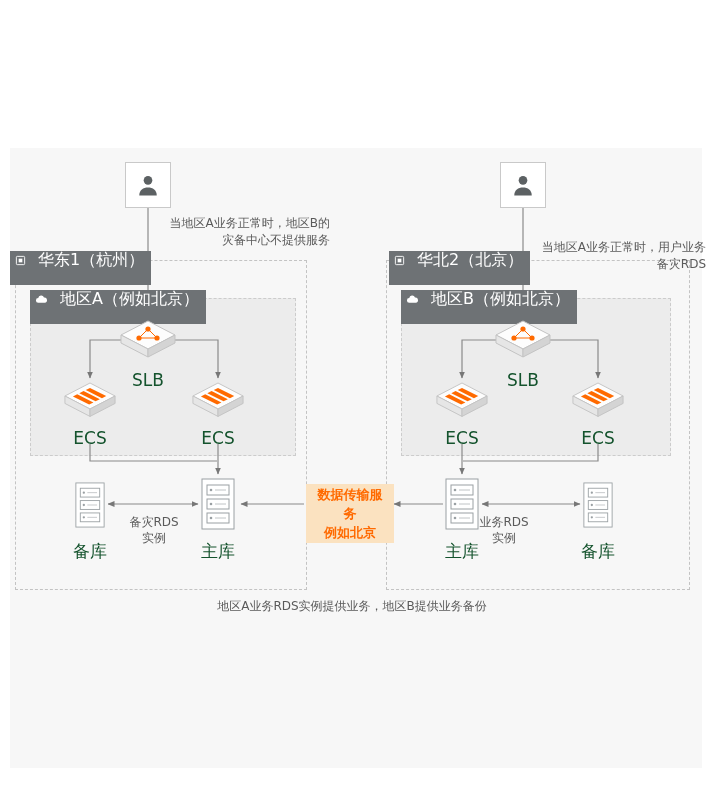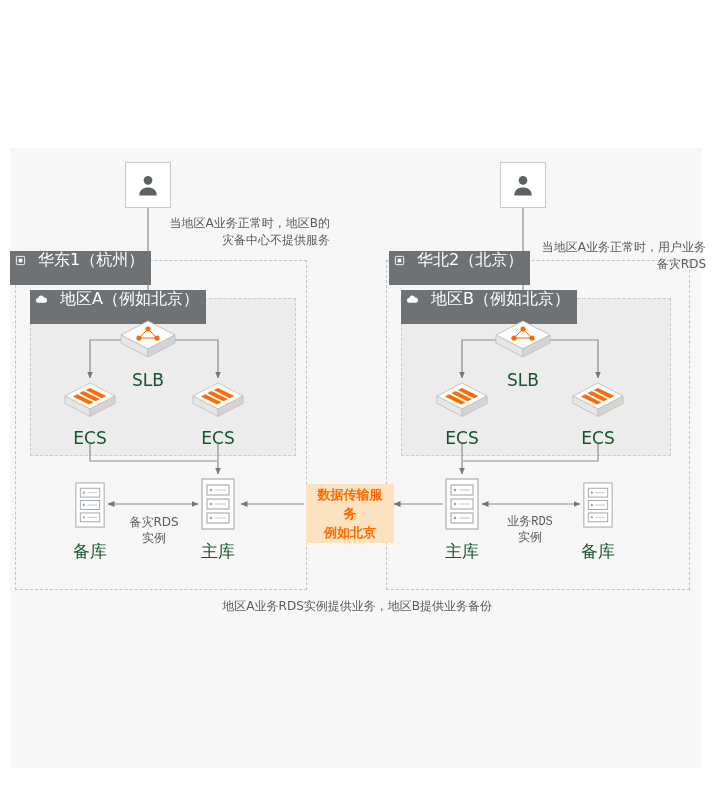--- a/index.html
+++ b/index.html
@@ -12,21 +12,21 @@
   .note{position:absolute;font-size:12px;color:#5a5a5a;text-align:right;line-height:17px;}
   .zone-box{position:absolute;border:1px dashed #c3c3c3;box-sizing:border-box;}
   .region-box{position:absolute;border:1px dashed #cccccc;background:#ececec;box-sizing:border-box;}
   .badge{position:absolute;display:inline-flex;align-items:center;gap:12px;background:#6e7275;color:#ffffff;
          font-size:16px;height:18px;line-height:18px;padding:0 7px 16px 5px;white-space:nowrap;}
   .icon{position:absolute;}
   .icon-label{position:absolute;width:60px;text-align:center;font-size:17px;color:#14532d;}
   .rds-note{position:absolute;width:80px;text-align:center;font-size:12px;color:#5a5a5a;line-height:16px;}
   .sync-box{position:absolute;left:306px;top:484px;width:72px;background:#fbe2c0;color:#ff6a00;
             font-weight:bold;font-size:13px;text-align:center;line-height:19px;padding:1px 8px;}
-  .bottom-note{position:absolute;left:212px;top:598px;width:280px;text-align:right;font-size:12px;
+  .bottom-note{position:absolute;left:212px;top:598px;width:280px;text-align:center;font-size:12px;
                color:#5a5a5a;line-height:17px;}
 </style>
 </head>
 <body>
 
 <div class="canvas">
 
   <svg style="position:absolute;width:0;height:0" aria-hidden="true">
     <defs>
       <symbol id="sym-user" viewBox="0 0 24 24">
@@ -203,21 +203,21 @@
   <div class="icon-label" style="left:432px;top:540px;">主库</div>
   <svg class="icon" style="left:583px;top:482px;" width="30" height="46">
       <use href="#sym-db"></use>
     </svg>
   <div class="icon-label" style="left:568px;top:540px;">备库</div>
 
   <div class="rds-note" style="left:114px;top:514px;">
     <div>备灾RDS</div>
     <div>实例</div>
   </div>
-  <div class="rds-note" style="left:490px;top:514px;font-family:Liberation Mono, monospace;">
+  <div class="rds-note" style="left:464px;top:514px;">
     <div>业务RDS</div>
     <div>实例</div>
   </div>
 
   <div class="sync-box">
     <div>数据传输服务</div>
     <div>例如北京</div>
   </div>
 
   <div class="bottom-note">

